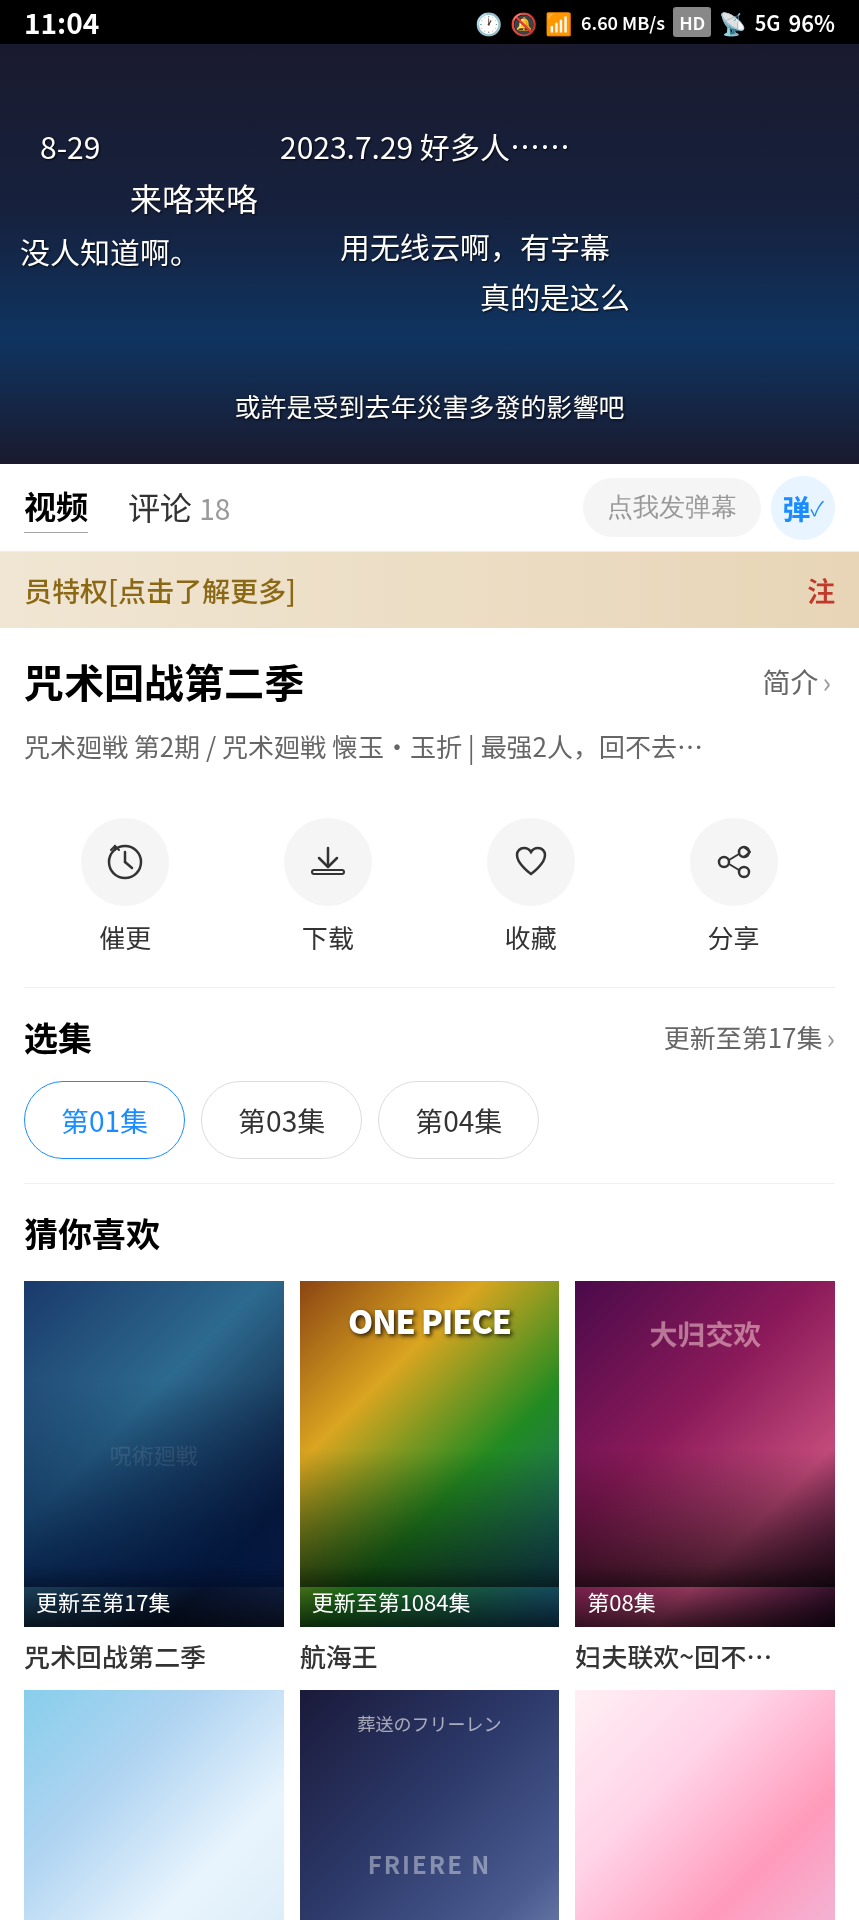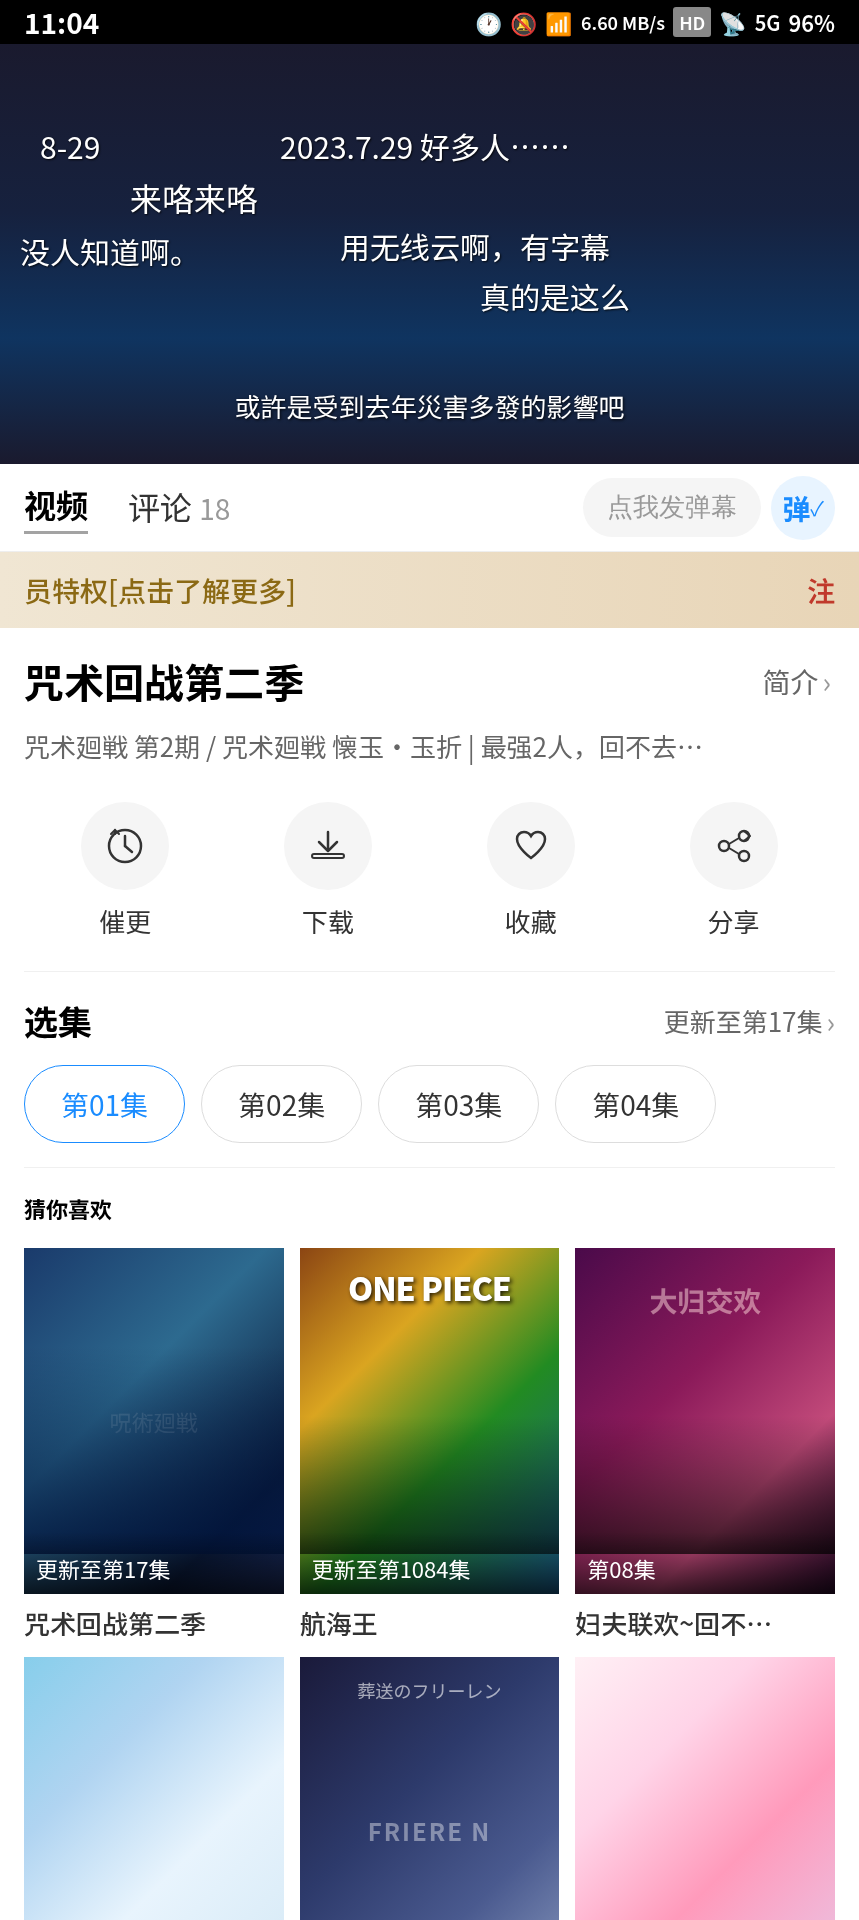--- a/index.html
+++ b/index.html
@@ -78,21 +78,21 @@
     .tab-item {
       font-size: 32px;
       color: #333;
       margin-right: 40px;
       cursor: pointer;
       padding-bottom: 4px;
     }
     .tab-item.active {
       color: #000;
       font-weight: 700;
-      border-bottom: 3px solid #a3a3a3;
+      border-bottom: 1px solid #a3a3a3;
     }
     .tab-count {
       color: #999;
       font-size: 28px;
     }
     .danmaku-btn {
       margin-left: auto;
       display: flex;
       align-items: center;
       gap: 10px;
@@ -154,21 +154,21 @@
       color: #666;
       font-size: 28px;
       cursor: pointer;
     }
     .intro-link span { margin-right: 4px; }
 
     
     .tags-row {
       font-size: 26px;
       color: #666;
-      margin-bottom: 21px;
+      margin-bottom: 37px;
       line-height: 1.5;
     }
 
     
     .action-icons {
       display: flex;
       justify-content: space-around;
       padding: 16px 0 32px;
       border-bottom: 1px solid #f0f0f0;
     }
@@ -242,21 +242,21 @@
       color: #1a8cff;
       border-color: #1a8cff;
     }
 
     
     .recommendations {
       padding: 24px 0;
       background: #fff;
     }
     .rec-title {
-      font-size: 22px;
+      font-size: 34px;
       font-weight: 700;
       color: #000;
       margin-bottom: 24px;
       padding: 0 24px;
     }
     .rec-grid {
       display: grid;
       grid-template-columns: repeat(3, 1fr);
       gap: 16px;
       padding: 0 24px;
@@ -425,21 +425,20 @@
   <div class="episodes-section">
     <div class="section-header">
       <span class="section-title">选集</span>
       <div class="section-more">
         <span>更新至第17集</span>
         <span style="font-size:28px;color:#999;margin-left:4px;">›</span>
       </div>
     </div>
     <div class="episode-pills">
       <div class="episode-pill active">第01集</div>
-      <div class="episode-pill">第02集</div>
       <div class="episode-pill">第03集</div>
       <div class="episode-pill">第04集</div>
     </div>
   </div>
 </div>
 
 <div class="recommendations">
   <div class="rec-title">猜你喜欢</div>
   <div class="rec-grid">
 

